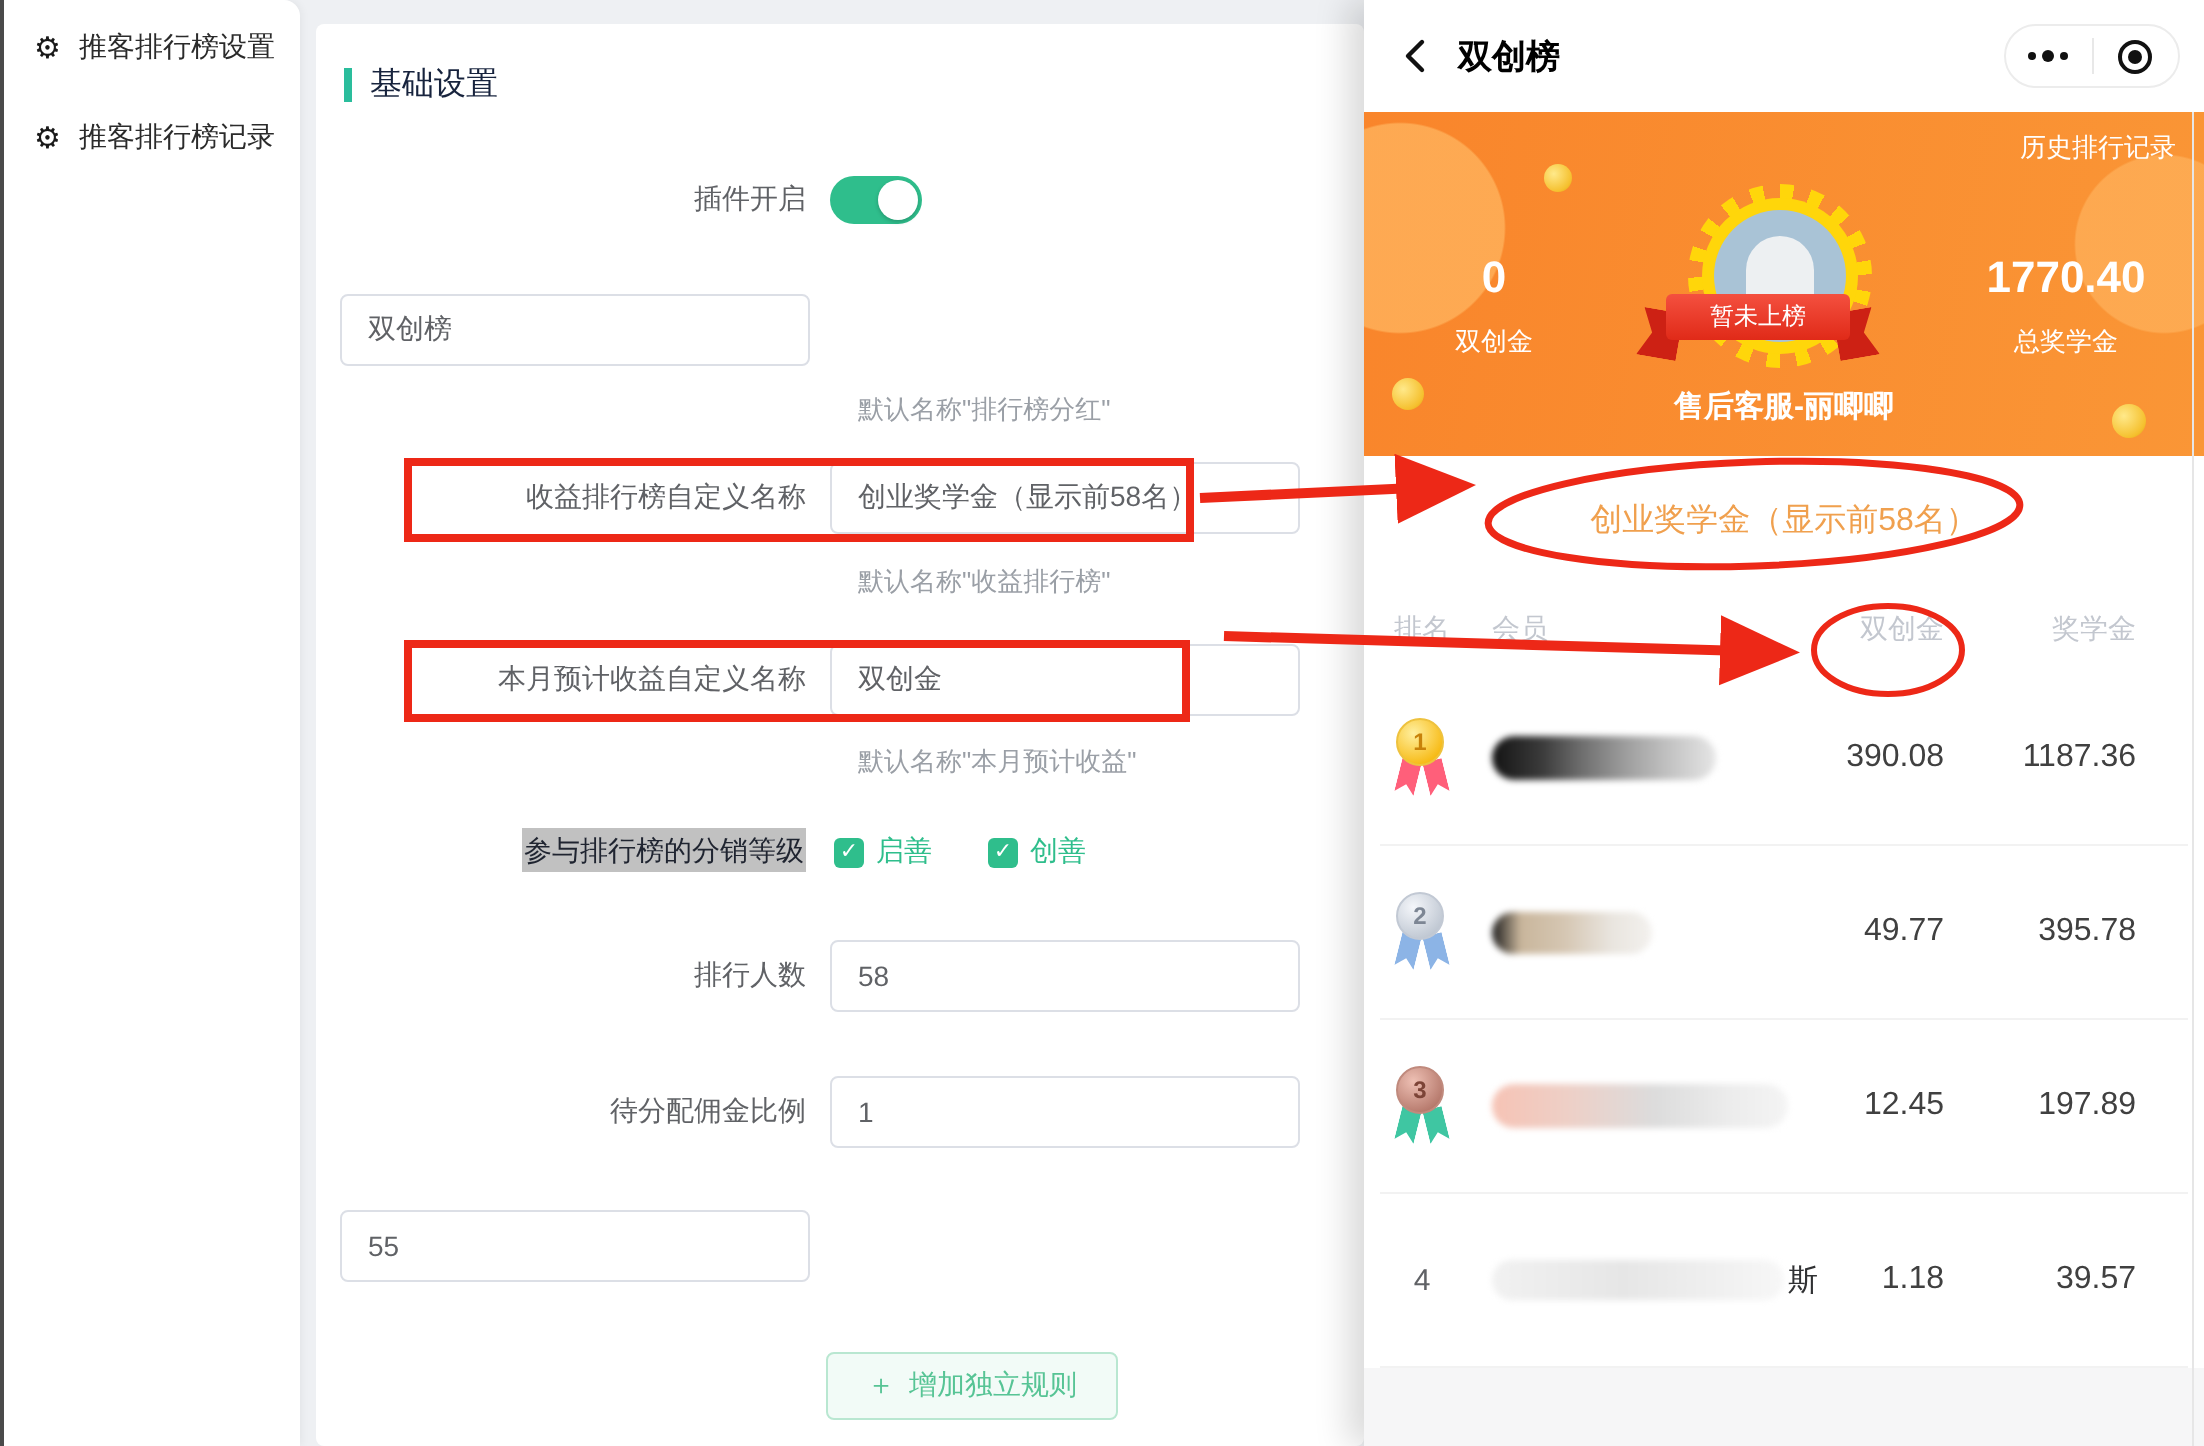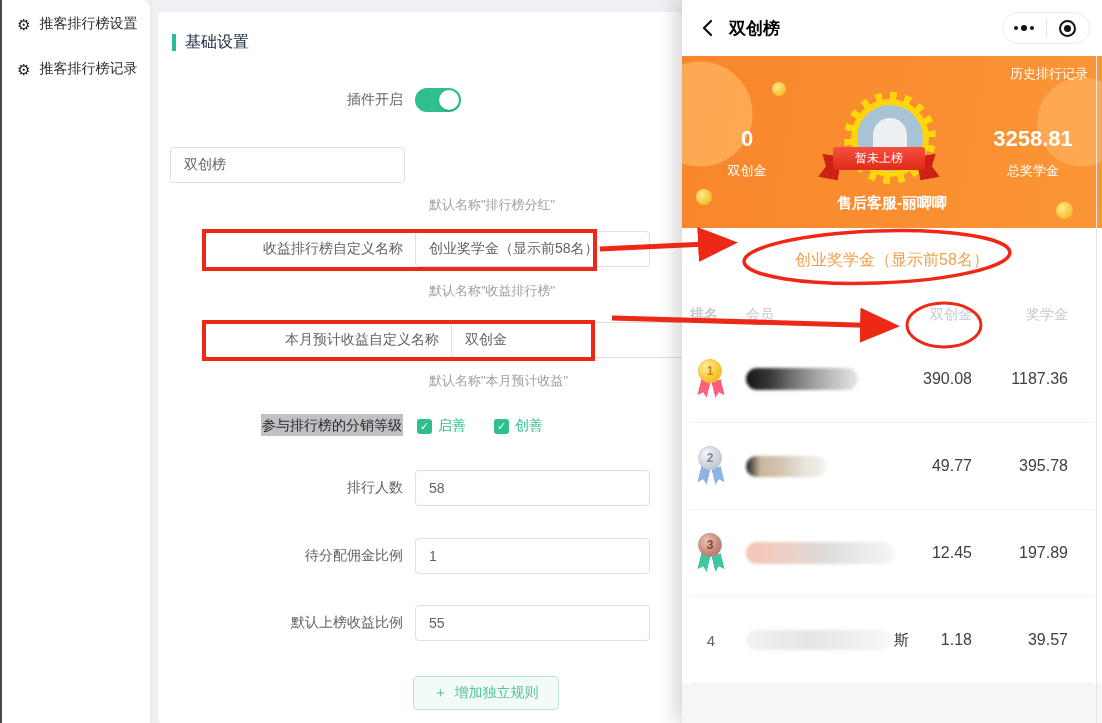--- a/index.html
+++ b/index.html
@@ -101,21 +101,21 @@
   .coin { position:absolute; border-radius:50%;
           background:radial-gradient(circle at 35% 35%,#ffe98a,#f5c02e 70%,#d99a12); }
   .coin.c1 { left:90px; top:26px; width:14px; height:14px; }
   .coin.c2 { left:14px; top:133px; width:16px; height:16px; }
   .coin.c3 { left:374px; top:146px; width:17px; height:17px; }
 
   .list-title { position:absolute; top:250px; left:0; right:0; text-align:center;
                 color:#f0a04e; font-size:16px; }
   .thead { position:absolute; top:306px; left:8px; right:8px; display:grid;
            grid-template-columns:42px 150px 90px 96px; font-size:14px; color:#c3c7cf; }
-  .thead .c1 { text-align:left;font-weight:bold; } .thead .c2 { padding-left:14px; }
+  .thead .c1 { text-align:center; } .thead .c2 { padding-left:14px; }
   .thead .c3,.thead .c4 { text-align:right; }
   .tbody { position:absolute; top:336px; left:8px; right:8px; }
   .trow { height:87px; display:grid; grid-template-columns:42px 150px 90px 96px;
           align-items:center; border-bottom:1px solid #f2f2f2; }
   .rankcell { display:flex; justify-content:center; align-items:center; }
   .ranknum { font-size:15px; color:#606266; }
   .namecell { padding-left:14px; display:flex; align-items:center; gap:2px; }
   .val { font-size:16px; color:#404040; text-align:right; }
   .gray-foot { position:absolute; top:684px; left:0; right:0; bottom:0; background:#f6f6f7; }
   .edge-line { position:absolute; left:414px; top:56px; bottom:0; width:1px; background:#e6e6e6; }
@@ -183,21 +183,21 @@
     <input class="finput" value="双创榜" style="">
   </div>
   <div class="fhint" style="top:184px;">默认名称"排行榜分红"</div>
 
   <div class="frow" style="top:219px;">
     <label class="flabel">收益排行榜自定义名称</label>
     <input class="finput" value="创业奖学金（显示前58名）" style="">
   </div>
   <div class="fhint" style="top:270px;">默认名称"收益排行榜"</div>
 
-  <div class="frow" style="top:310px;padding-left:36px;">
+  <div class="frow" style="top:310px;">
     <label class="flabel">本月预计收益自定义名称</label>
     <input class="finput" value="双创金" style="">
   </div>
   <div class="fhint" style="top:360px;">默认名称"本月预计收益"</div>
 
   <div class="frow" style="top:396px;">
     <label class="flabel"><span class="hl">参与排行榜的分销等级</span></label>
     <div class="cbgroup">
       <span class="cbitem">
         <span class="cbbox">✓</span>
@@ -214,21 +214,20 @@
     <label class="flabel">排行人数</label>
     <input class="finput" value="58" style="">
   </div>
 
   <div class="frow" style="top:526px;">
     <label class="flabel">待分配佣金比例</label>
     <input class="finput" value="1" style="">
   </div>
 
   <div class="frow" style="top:593px;">
-    <label class="flabel">默认上榜收益比例</label>
     <input class="finput" value="55" style="">
   </div>
 
   <button class="add-btn">
     <span>＋</span>
     <span>增加独立规则</span>
   </button>
 </main>
 
 <section class="phone">
@@ -256,21 +255,21 @@
     <span class="coin c1"></span>
     <span class="coin c2"></span>
     <span class="coin c3"></span>
     <a class="hist">历史排行记录</a>
 
     <div class="stat sleft">
       <div class="v">0</div>
       <div class="l">双创金</div>
     </div>
     <div class="stat sright">
-      <div class="v">3258.81</div>
+      <div class="v">1770.40</div>
       <div class="l">总奖学金</div>
     </div>
 
     <div class="sun">
       <div class="sun-core"></div>
       <div class="avatar">
           <div class="head"></div>
         </div>
     </div>
     <div class="ribbon">

